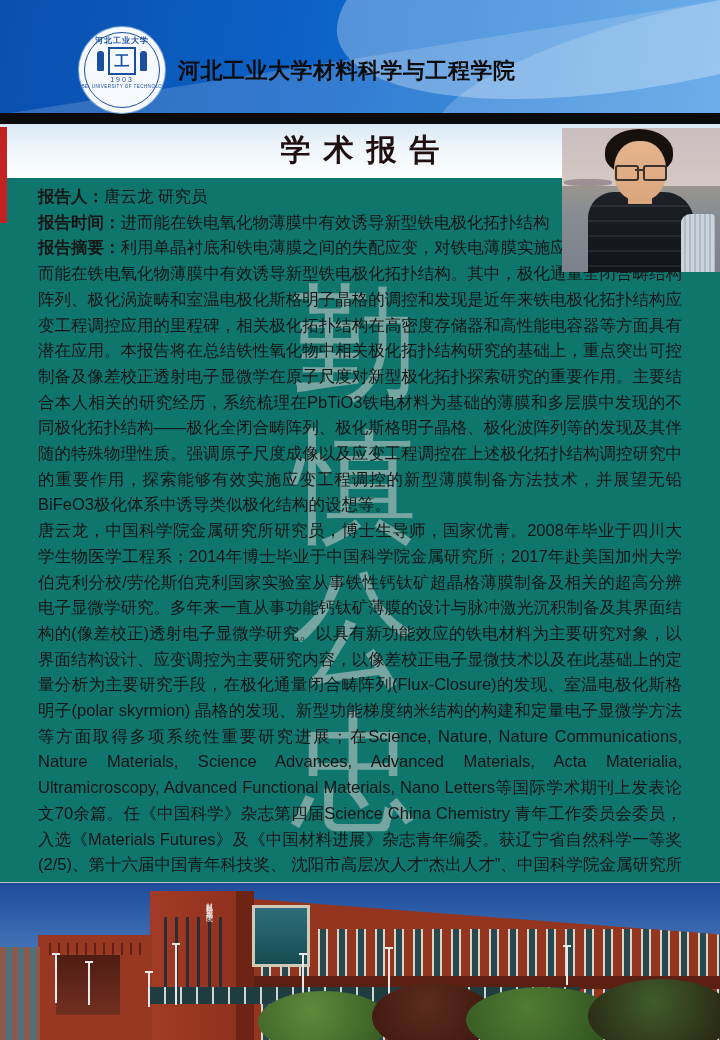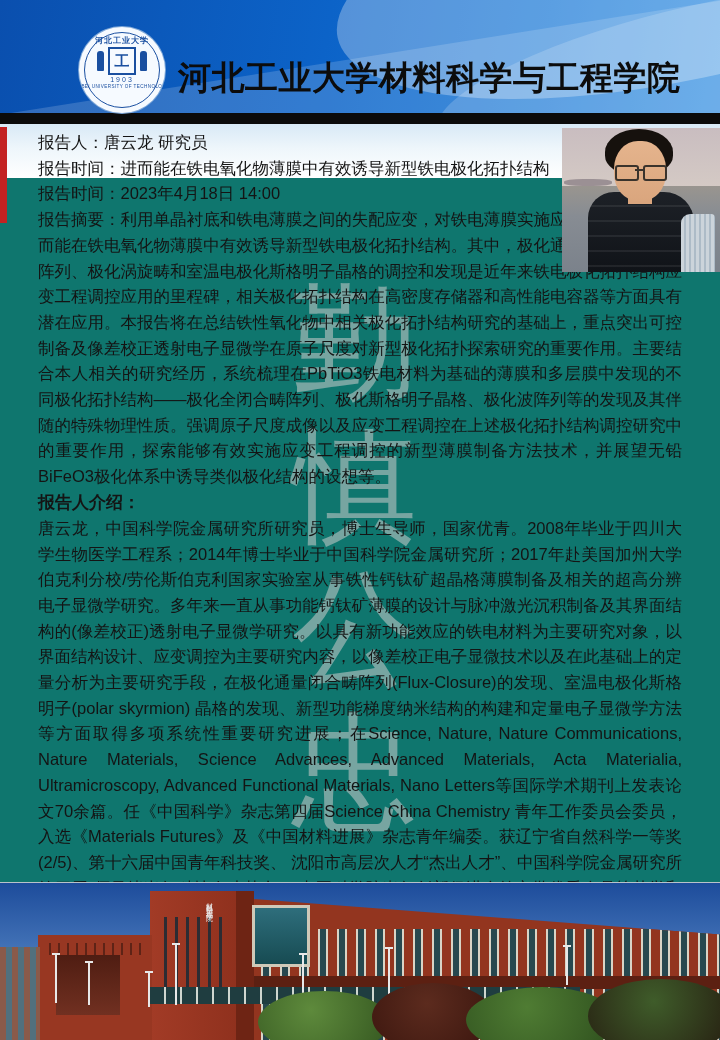--- a/index.html
+++ b/index.html
@@ -8,21 +8,21 @@
 
   
   .header{position:absolute;left:0;top:0;width:720px;height:113px;overflow:hidden;
           background:linear-gradient(100deg,#0a4fae 0%,#0c63c8 45%,#1576d6 75%,#2b8ae0 100%);}
   .streak-a{position:absolute;left:-80px;top:58px;width:900px;height:300px;
             background:rgba(255,255,255,.16);transform:rotate(-9deg);border-radius:60px;}
   .streak-b{position:absolute;left:330px;top:-150px;width:700px;height:230px;
             background:rgba(255,255,255,.30);transform:rotate(-12deg);border-radius:50%;}
   .streak-c{position:absolute;left:430px;top:10px;width:500px;height:120px;
             background:rgba(255,255,255,.18);transform:rotate(-14deg);border-radius:50%;}
-  .header-title{position:absolute;left:178px;top:56px;font-size:33px;font-weight:bold;
+  .header-title{position:absolute;left:178px;top:56px;font-size:22px;font-weight:bold;
                 color:#0c0c0c;letter-spacing:0.5px;white-space:nowrap;z-index:4;text-align:right;}
   .seal{position:absolute;left:79px;top:27px;width:86px;height:86px;border-radius:50%;
         background:#f6faff;z-index:4;box-shadow:0 0 0 1px #7fa8d8;
         display:flex;flex-direction:column;align-items:center;overflow:hidden;}
   .seal::before{content:"";position:absolute;inset:5px;border:1.5px solid #1a4fa0;border-radius:50%;}
   .seal-ring-top{margin-top:8px;font-size:8px;font-weight:bold;color:#1a4fa0;letter-spacing:1px;white-space:nowrap;}
   .seal-emblem{margin-top:1px;display:flex;align-items:center;gap:4px;}
   .seal-figure{width:7px;height:20px;background:#1a4fa0;border-radius:3px 3px 1px 1px;}
   .seal-core{width:24px;height:24px;border:2px solid #1a4fa0;display:flex;align-items:center;justify-content:center;
              font-size:15px;font-weight:bold;color:#1a4fa0;font-family:"Liberation Serif",serif;}
@@ -37,21 +37,21 @@
   .watermark{position:absolute;left:292px;top:280px;z-index:1;display:flex;flex-direction:column;
              align-items:center;gap:18px;color:#cccccc;opacity:.55;
              font-family:"DejaVu Serif","Liberation Serif",serif;}
   .watermark span{font-size:125px;line-height:125px;display:block;}
 
   
   .content{position:absolute;left:38px;top:130px;width:644px;z-index:2;color:#141414;}
   .page-title{margin:0 0 13px 0;text-align:center;font-size:30px;font-weight:bold;
               color:#201010;letter-spacing:13px;padding-left:13px;}
   .detail-line{font-size:16.5px;line-height:25.7px;}
-  .lbl{font-weight:normal;}
+  .lbl{font-weight:bold;}
   .para{margin:0;font-size:16.5px;line-height:25.7px;text-align:justify;}
   .bio-heading{font-size:17px;line-height:26px;font-weight:bold;}
 
   
   .speaker-photo{position:absolute;left:562px;top:128px;width:158px;height:144px;overflow:hidden;z-index:3;}
   .p-sky{position:absolute;inset:0;background:linear-gradient(180deg,#c9bdc0 0%,#d8cec6 55%,#d2cbc4 100%);}
   .p-sea{position:absolute;left:0;top:58px;width:158px;height:86px;
          background:linear-gradient(180deg,#99958f 0%,#878c93 35%,#7b828b 100%);}
   .p-land{position:absolute;left:2px;top:51px;width:48px;height:7px;background:#9b9094;border-radius:40%;}
   .p-hair{position:absolute;left:43px;top:1px;width:68px;height:46px;background:#16110d;border-radius:50% 50% 42% 42%;}
@@ -134,36 +134,33 @@
   <div class="red-strip"></div>
 
   <div class="watermark">
     <span>勤</span>
     <span>慎</span>
     <span>公</span>
     <span>忠</span>
   </div>
 
   <div class="content">
+    <h1 class="page-title">学术报告</h1>
 
     <div class="detail-line">
       <span class="lbl">报告人：</span><span>唐云龙 研究员</span>
     </div>
     <div class="detail-line">
       <span class="lbl">报告时间：</span><span>进而能在铁电氧化物薄膜中有效诱导新型铁电极化拓扑结构</span>
-    </div>
-    <div class="detail-line">
-      <span class="lbl">报告时间：</span><span>2023年4月18日 14:00</span>
     </div>
 
     <p class="para">
       <span class="lbl">报告摘要：</span><span>利用单晶衬底和铁电薄膜之间的失配应变，对铁电薄膜实施应变工程调控，进而能在铁电氧化物薄膜中有效诱导新型铁电极化拓扑结构。其中，极化通量全闭合畴结构阵列、极化涡旋畴和室温电极化斯格明子晶格的调控和发现是近年来铁电极化拓扑结构应变工程调控应用的里程碑，相关极化拓扑结构在高密度存储器和高性能电容器等方面具有潜在应用。本报告将在总结铁性氧化物中相关极化拓扑结构研究的基础上，重点突出可控制备及像差校正透射电子显微学在原子尺度对新型极化拓扑探索研究的重要作用。主要结合本人相关的研究经历，系统梳理在PbTiO3铁电材料为基础的薄膜和多层膜中发现的不同极化拓扑结构——极化全闭合畴阵列、极化斯格明子晶格、极化波阵列等的发现及其伴随的特殊物理性质。强调原子尺度成像以及应变工程调控在上述极化拓扑结构调控研究中的重要作用，探索能够有效实施应变工程调控的新型薄膜制备方法技术，并展望无铅BiFeO3极化体系中诱导类似极化结构的设想等。</span>
     </p>
 
-    <div class="bio-heading">报告人介绍：</div>
     <p class="para">唐云龙，中国科学院金属研究所研究员，博士生导师，国家优青。2008年毕业于四川大学生物医学工程系；2014年博士毕业于中国科学院金属研究所；2017年赴美国加州大学伯克利分校/劳伦斯伯克利国家实验室从事铁性钙钛矿超晶格薄膜制备及相关的超高分辨电子显微学研究。多年来一直从事功能钙钛矿薄膜的设计与脉冲激光沉积制备及其界面结构的(像差校正)透射电子显微学研究。以具有新功能效应的铁电材料为主要研究对象，以界面结构设计、应变调控为主要研究内容，以像差校正电子显微技术以及在此基础上的定量分析为主要研究手段，在极化通量闭合畴阵列(Flux-Closure)的发现、室温电极化斯格明子(polar skyrmion) 晶格的发现、新型功能梯度纳米结构的构建和定量电子显微学方法等方面取得多项系统性重要研究进展；在Science, Nature, Nature Communications, Nature Materials, Science Advances, Advanced Materials, Acta Materialia, Ultramicroscopy, Advanced Functional Materials, Nano Letters等国际学术期刊上发表论文70余篇。任《中国科学》杂志第四届Science China Chemistry 青年工作委员会委员，入选《Materials Futures》及《中国材料进展》杂志青年编委。获辽宁省自然科学一等奖(2/5)、第十六届中国青年科技奖、 沈阳市高层次人才“杰出人才”、中国科学院金属研究所第四届“师昌绪青年科技人才基金”、中国科学院青年创新促进会第六批优秀会员等荣誉和奖励。</p>
   </div>
 
   <div class="speaker-photo">
     <div class="p-sky"></div>
     <div class="p-sea"></div>
     <div class="p-land"></div>
     <div class="p-vest"></div>
     <div class="p-shirt"></div>
     <div class="p-neck"></div>

